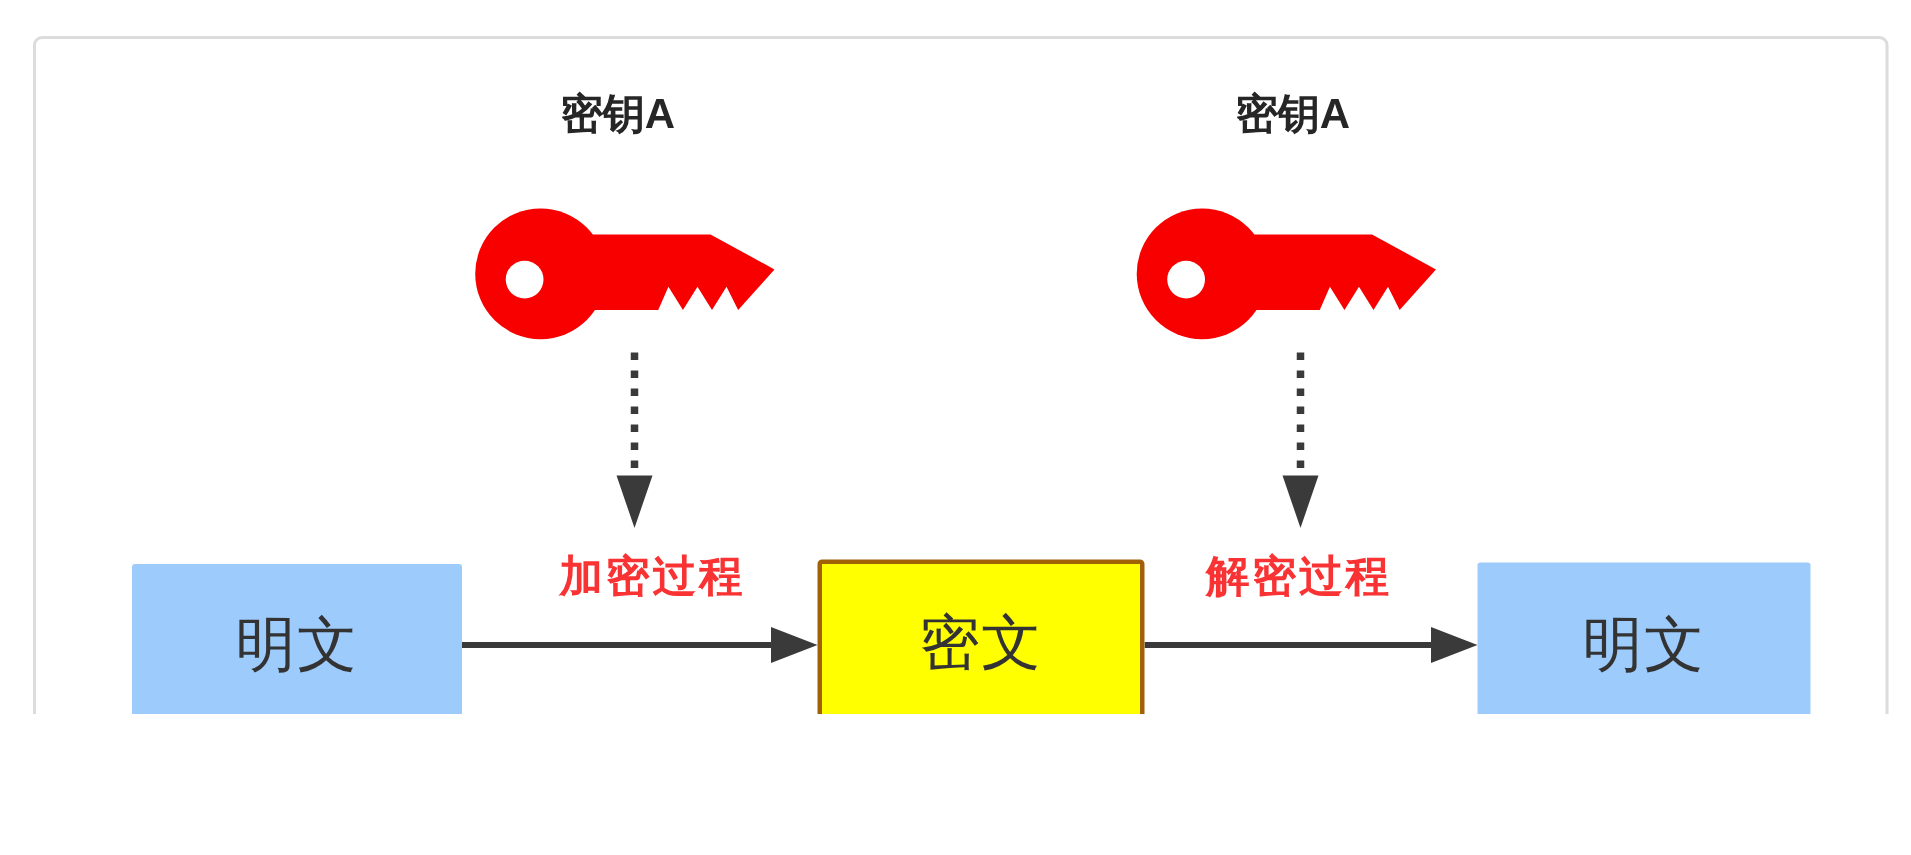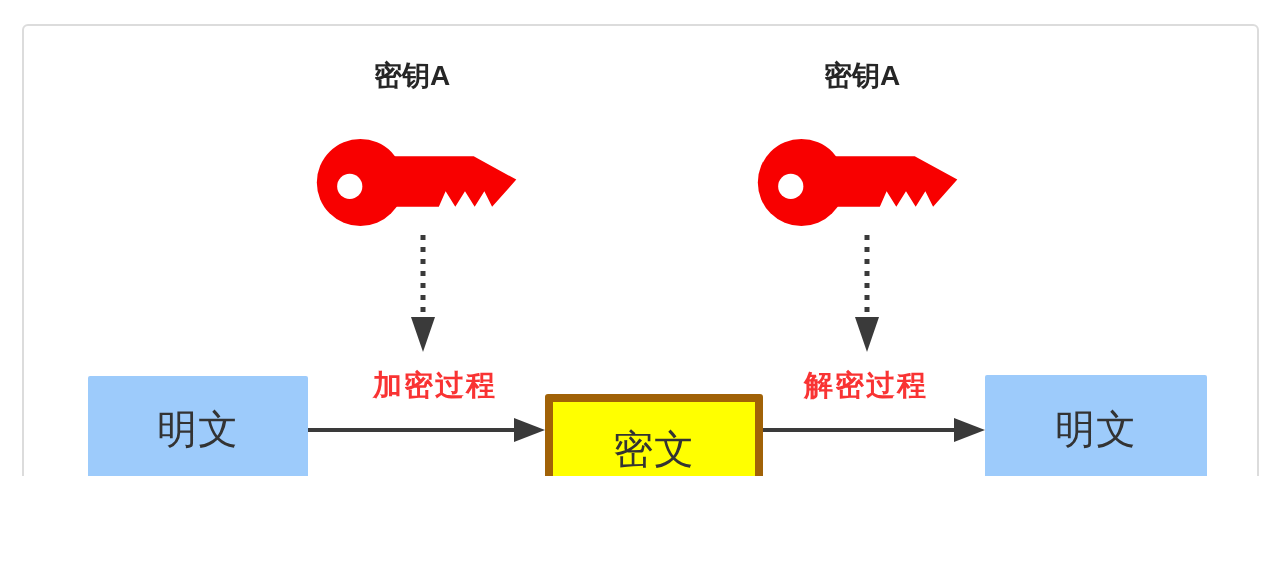--- a/index.html
+++ b/index.html
@@ -72,25 +72,25 @@
     color: #333333;
     letter-spacing: 1px;
   }
   .node-plain {
     background: #9dcbfb;
     border-radius: 2px;
   }
   .node-left  { left: 88px;  top: 376px; width: 220px; height: 107px; }
   .node-right { left: 985px; top: 375px; width: 222px; height: 108px; }
   .node-cipher {
-    left: 545px; top: 394px;
+    left: 545px; top: 373px;
     width: 218px; height: 111px;
     box-sizing: border-box;
     background: #ffff00;
-    border: 8px solid #a16207;
+    border: 3px solid #a16207;
     border-radius: 3px;
   }
   .harrow {
     position: absolute;
     top: 413px;
     height: 34px;
   }
   .ha-left  { left: 308px; width: 237px; }
   .ha-right { left: 763px; width: 222px; }
 </style>

